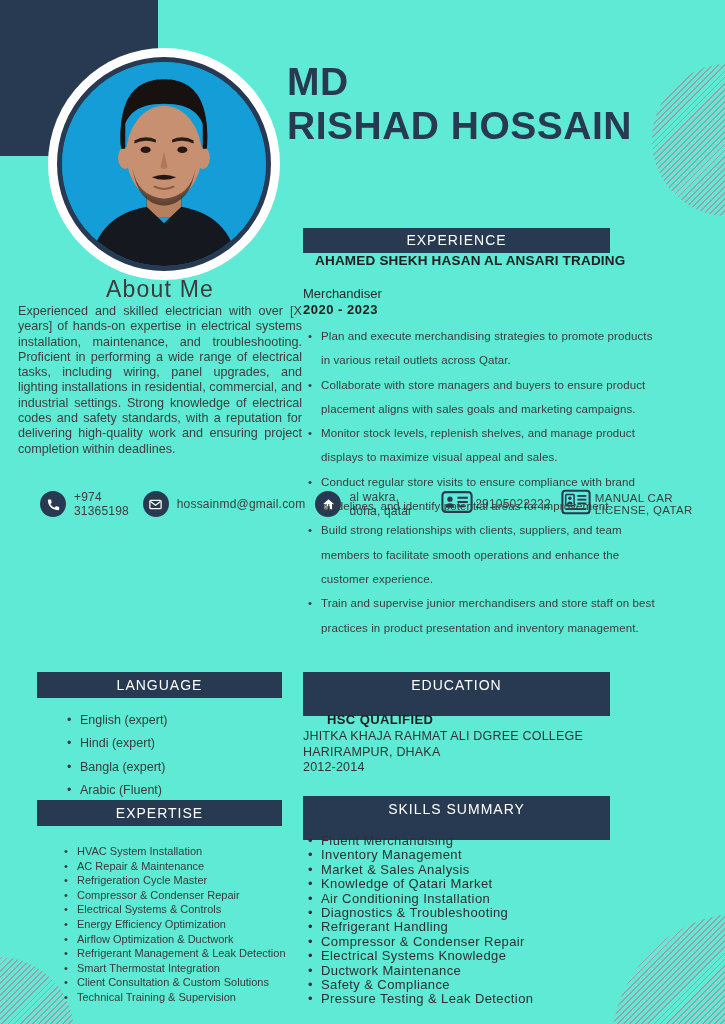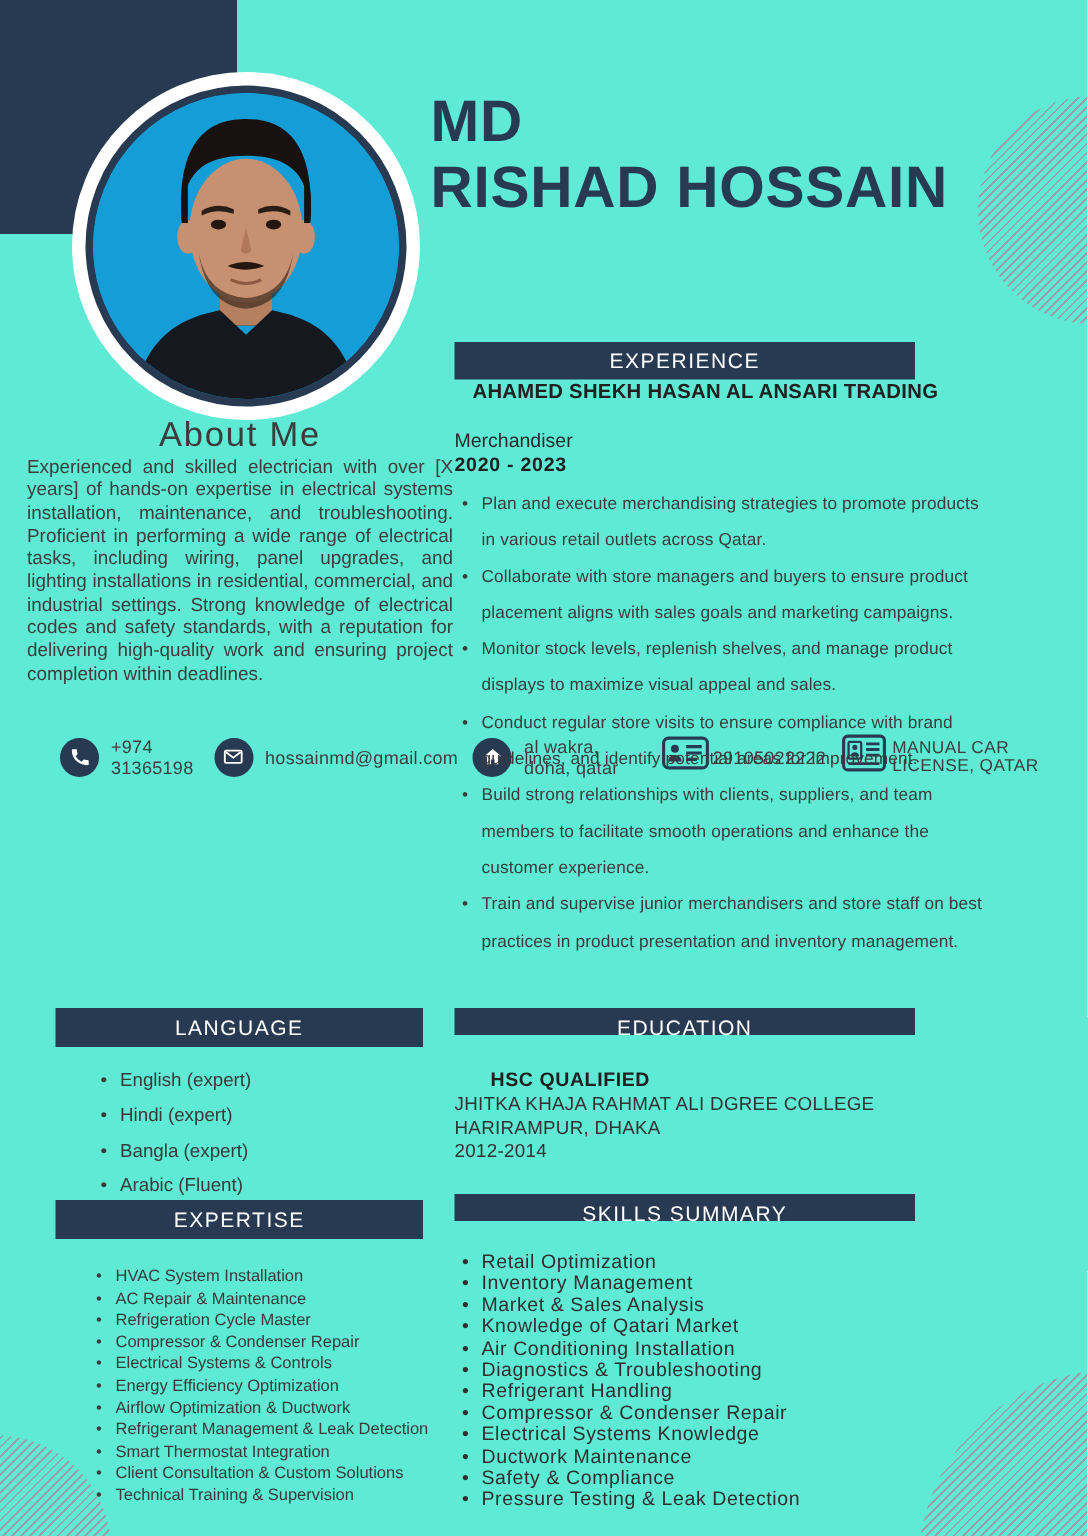--- a/index.html
+++ b/index.html
@@ -34,21 +34,21 @@
     position:absolute; left:287px; top:60px; color:var(--navy,#273a52);
     font-weight:bold; font-size:39px; line-height:44px; letter-spacing:0.5px;
   }
 
   
   .bar {
     position:absolute; background:var(--navy,#273a52); color:#ffffff;
     font-size:14px; letter-spacing:1px; text-align:center;
   }
   .bar-left  { left:37px;  width:245px; height:26px; line-height:26px; }
-  .bar-right { left:303px; width:307px; height:18px; line-height:26px; }
+  .bar-right { left:303px; width:307px; height:44px; line-height:26px; }
   .bar-language  { top:672px; }
   .bar-expertise { top:800px; }
   .bar-experience{ top:228px; height:25px; line-height:25px; }
   .bar-education { top:672px; }
   .bar-skills    { top:796px; }
 
   
   .about-title {
     position:absolute; left:18px; top:276px; width:284px; text-align:center;
     font-size:23px; color:#3c3c3c; letter-spacing:1.2px;
@@ -241,21 +241,21 @@
   </ul>
 
   <div class="bar bar-right bar-education">EDUCATION</div>
   <div class="edu-degree">HSC QUALIFIED</div>
   <div class="edu-line edu-inst">JHITKA KHAJA RAHMAT ALI DGREE COLLEGE</div>
   <div class="edu-line edu-loc">HARIRAMPUR, DHAKA</div>
   <div class="edu-line edu-dates">2012-2014</div>
 
   <div class="bar bar-right bar-skills">SKILLS SUMMARY</div>
   <ul class="dots skills-list">
-    <li>Retail Optimization</li>
+    <li>Fluent Merchandising</li>
     <li>Inventory Management</li>
     <li>Market &amp; Sales Analysis</li>
     <li>Knowledge of Qatari Market</li>
     <li>Air Conditioning Installation</li>
     <li>Diagnostics &amp; Troubleshooting</li>
     <li>Refrigerant Handling</li>
     <li>Compressor &amp; Condenser Repair</li>
     <li>Electrical Systems Knowledge</li>
     <li>Ductwork Maintenance</li>
     <li>Safety &amp; Compliance</li>

